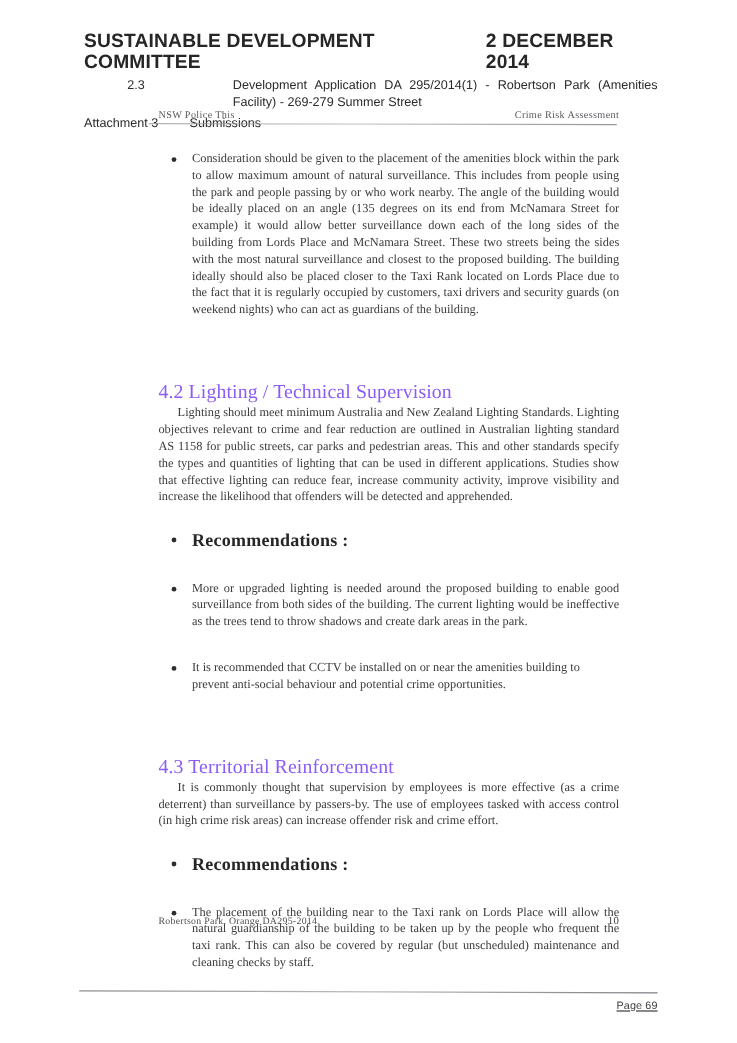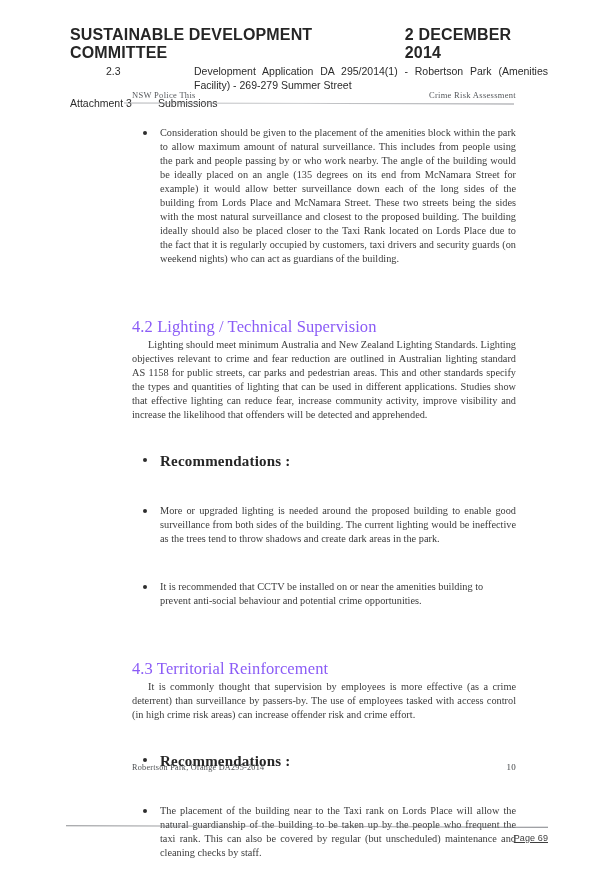--- a/index.html
+++ b/index.html
@@ -100,21 +100,20 @@
   .scan-body {
     margin-top: 22px;
     padding: 0 6px 0 10px;
   }
 
   
   .bullet-block {
     position: relative;
     padding-left: 28px;
     margin-bottom: 14px;
-    margin-top: 10px;
   }
   .bullet-block .dot {
     position: absolute;
     left: 11px;
     top: 5px;
     width: 4px;
     height: 4px;
     border-radius: 50%;
     background: #2e2e2e;
   }

